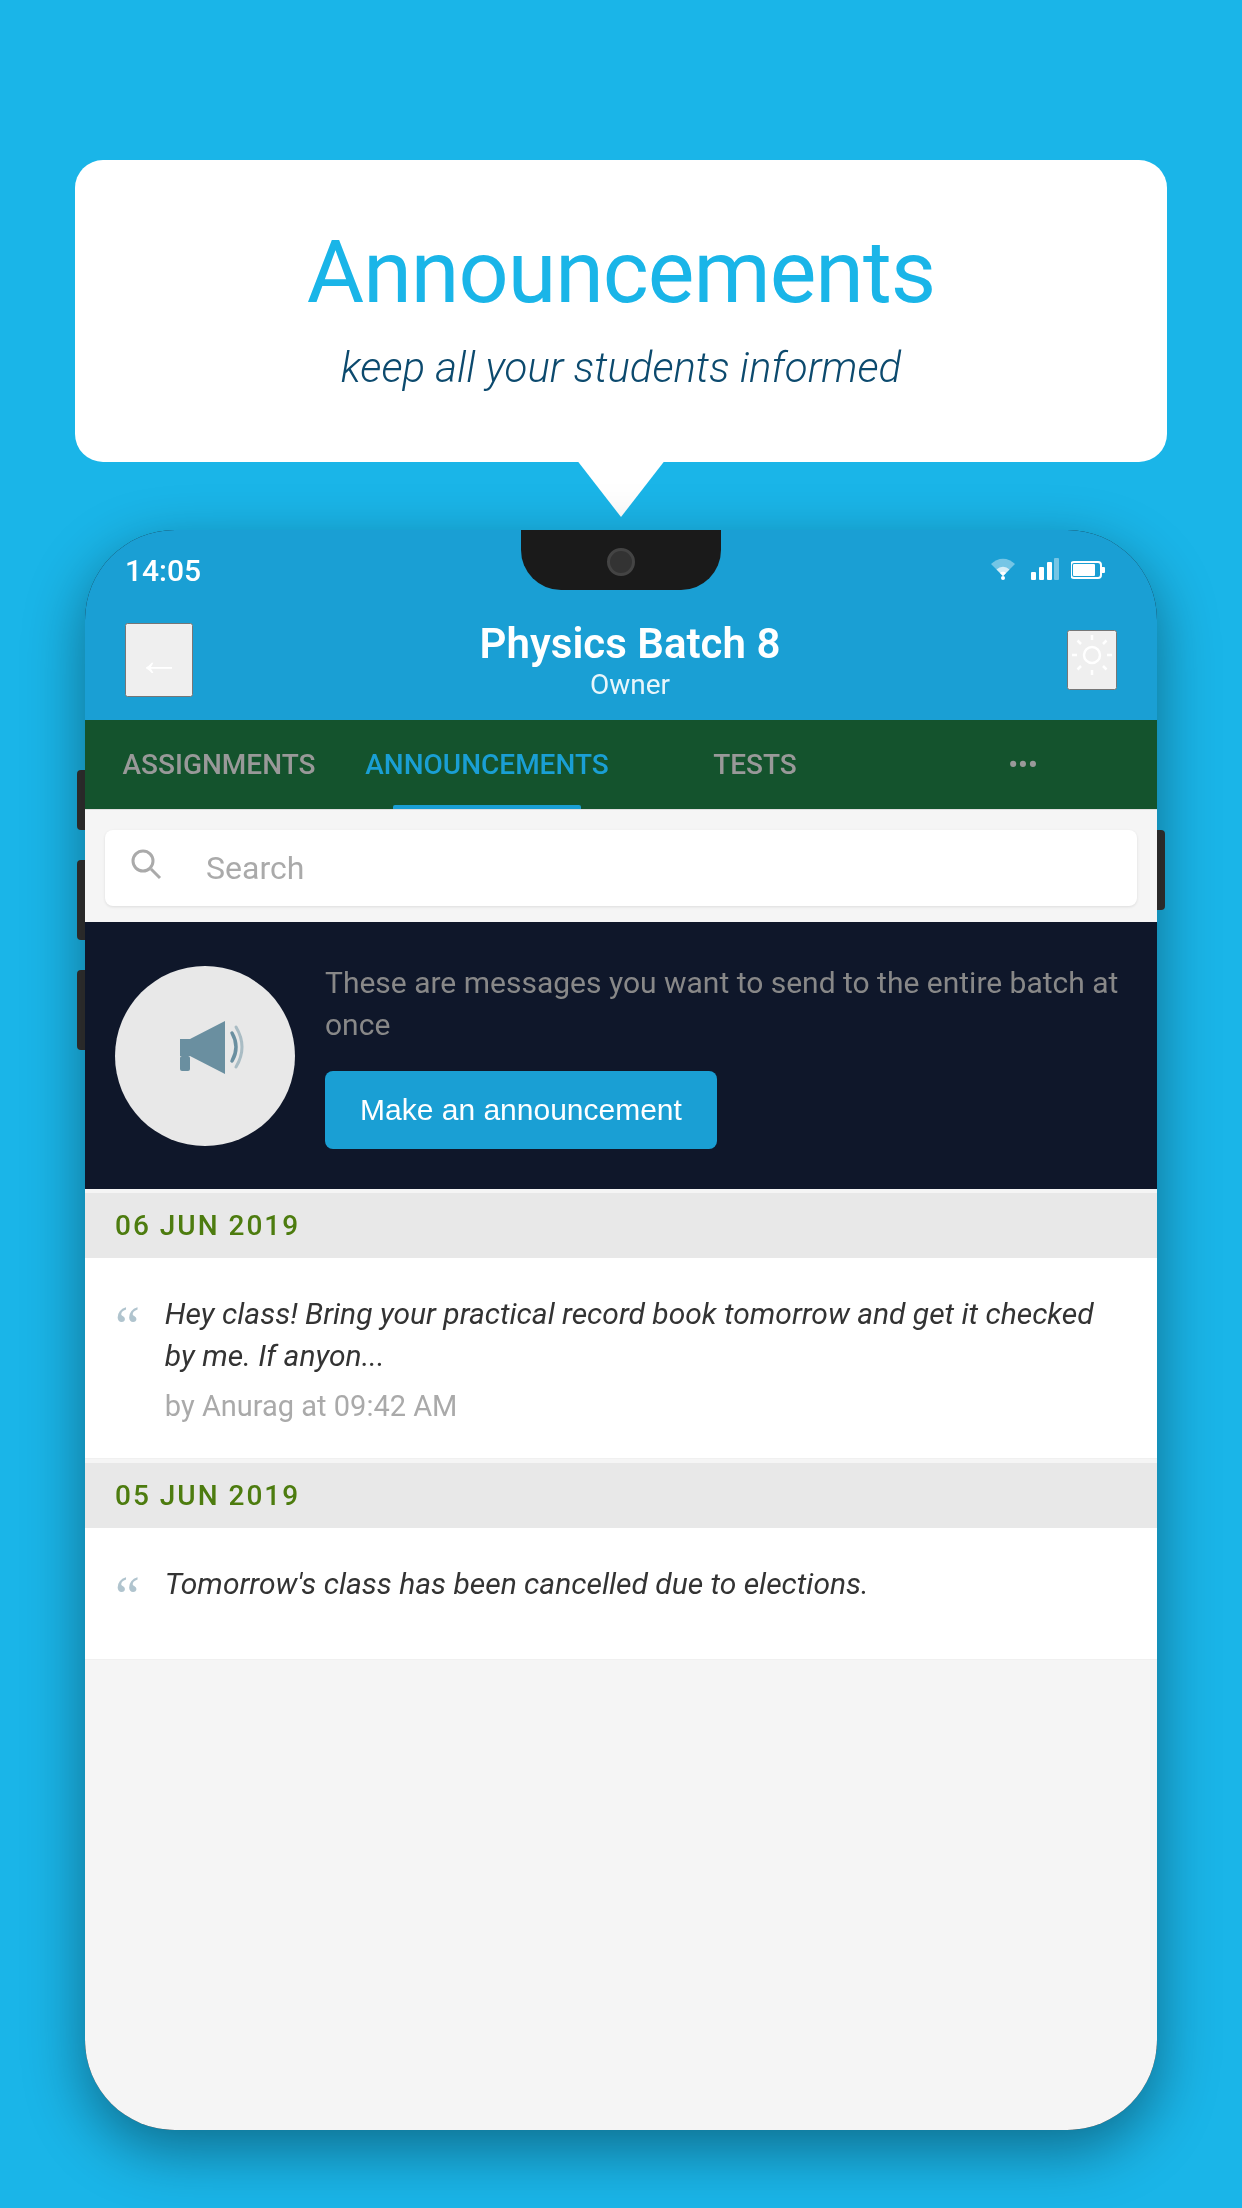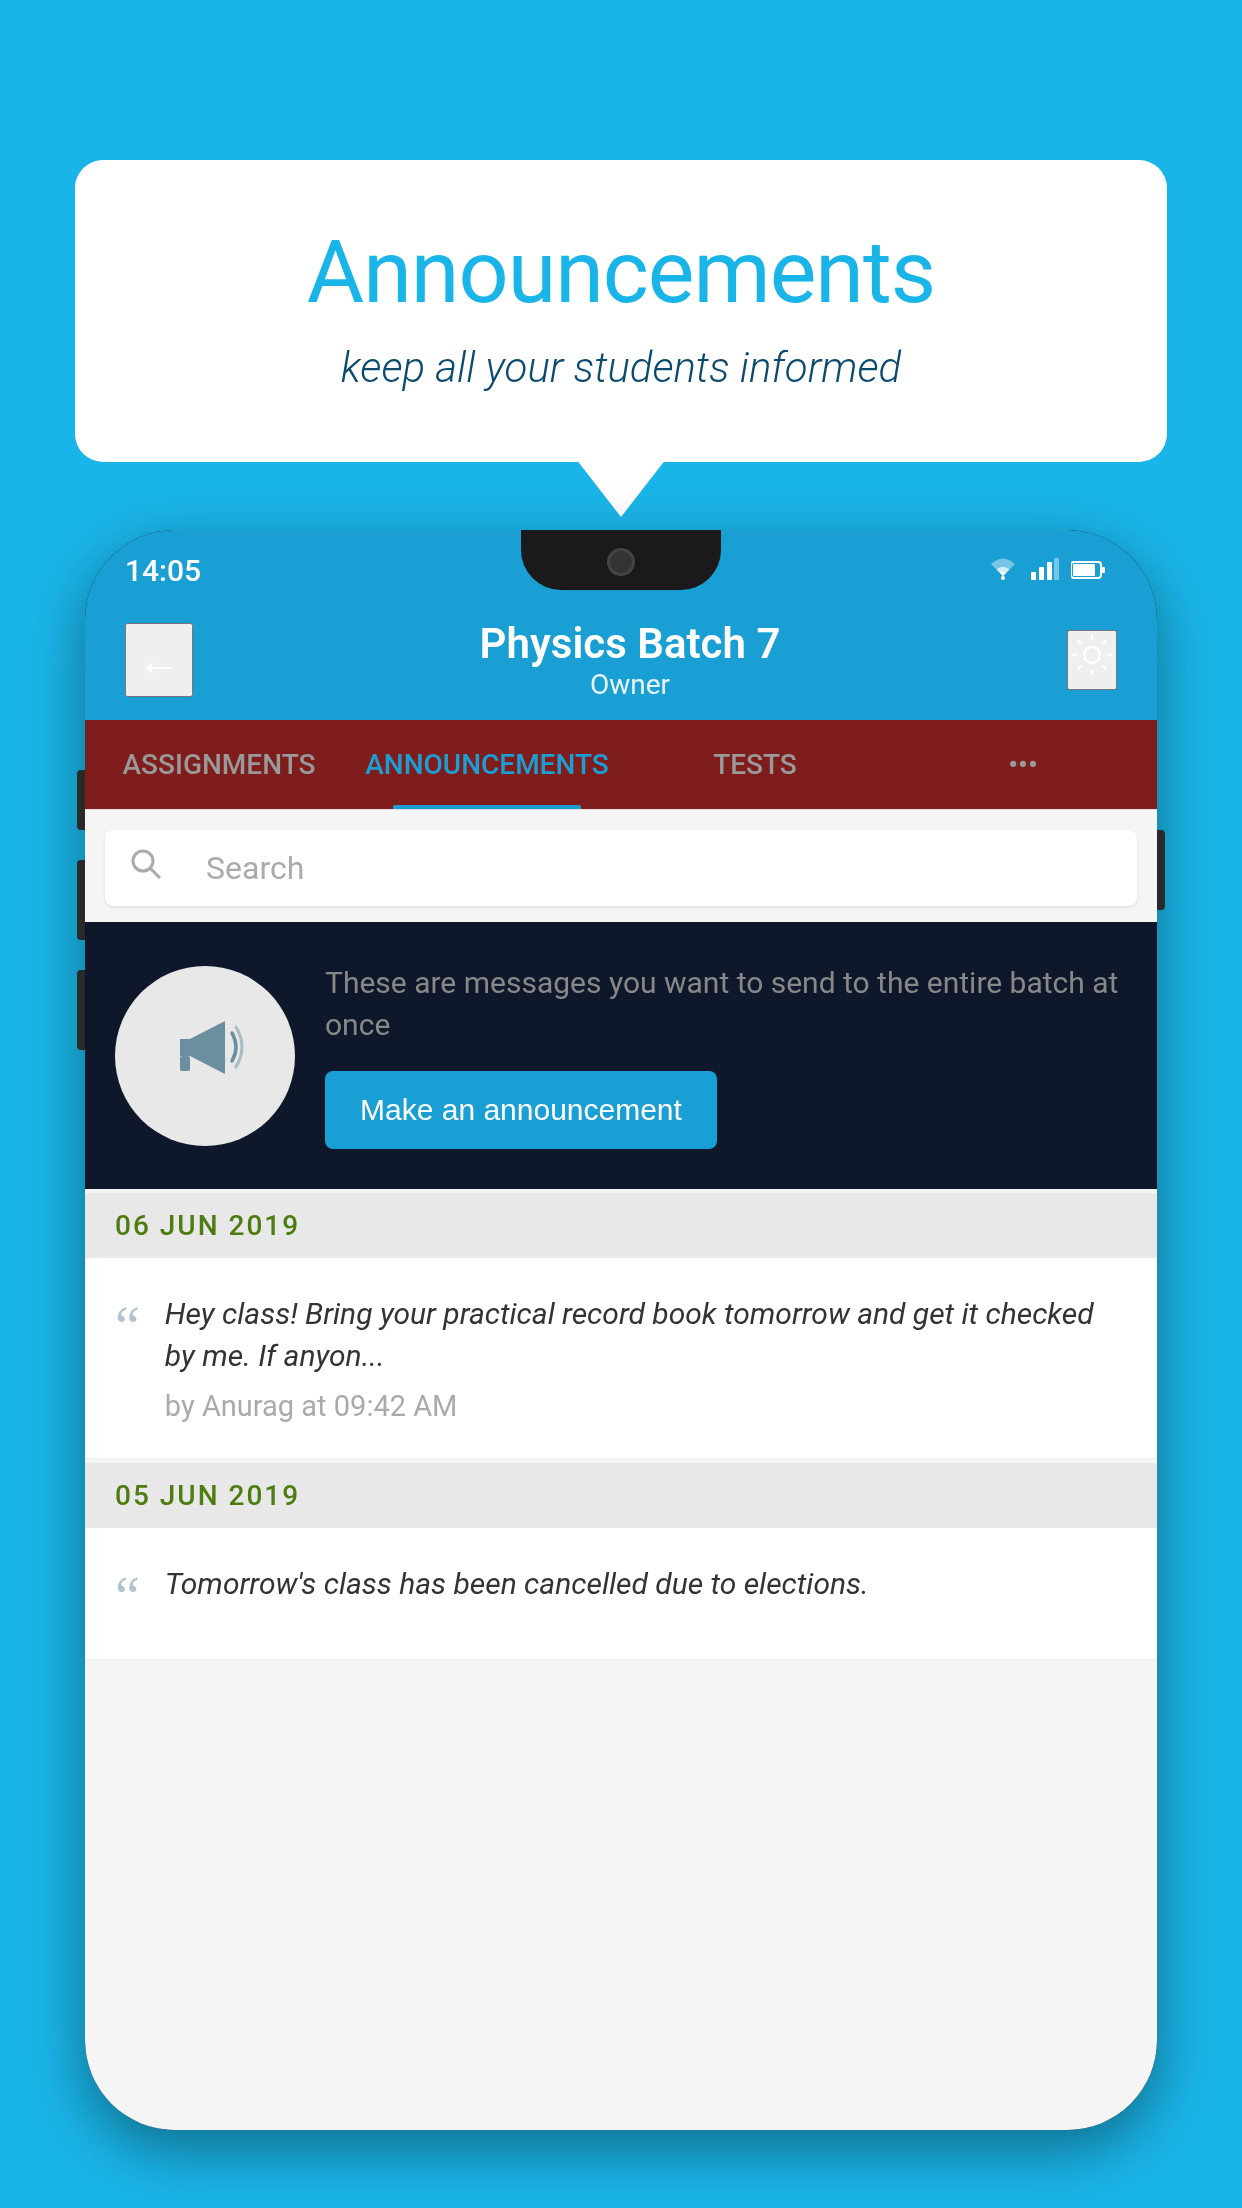--- a/index.html
+++ b/index.html
@@ -178,21 +178,21 @@
       cursor: pointer;
     }
 
     
     .tabs-container {
       position: absolute;
       top: 190px;
       left: 0;
       right: 0;
       height: 90px;
-      background: #7f1d1d;
+      background: #14532d;
       display: flex;
       align-items: center;
       border-bottom: 1px solid #e0e0e0;
     }
 
     .tab {
       flex: 1;
       text-align: center;
       font-size: 28px;
       font-weight: 500;
@@ -443,21 +443,21 @@
             <rect x="2" y="4" width="22" height="12" rx="1" fill="white"></rect>
             <rect x="30" y="7" width="4" height="6" rx="1" fill="white"></rect>
           </svg>
         </span>
       </div>
     </div>
 
     <div class="app-bar">
       <button class="back-button">←</button>
       <div class="app-bar-center">
-        <div class="app-bar-title">Physics Batch 7</div>
+        <div class="app-bar-title">Physics Batch 8</div>
         <div class="app-bar-subtitle">Owner</div>
       </div>
       <button class="settings-button">
         <svg width="46" height="46" viewBox="0 0 46 46" fill="none" stroke="white" stroke-width="2.5">
           <circle cx="23" cy="23" r="8"></circle>
           <path d="M23 3v5M23 38v5M3 23h5M38 23h5M8.5 8.5l3.5 3.5M34 34l3.5 3.5M37.5 8.5L34 12M12 34l-3.5 3.5"></path>
         </svg>
       </button>
     </div>
 

